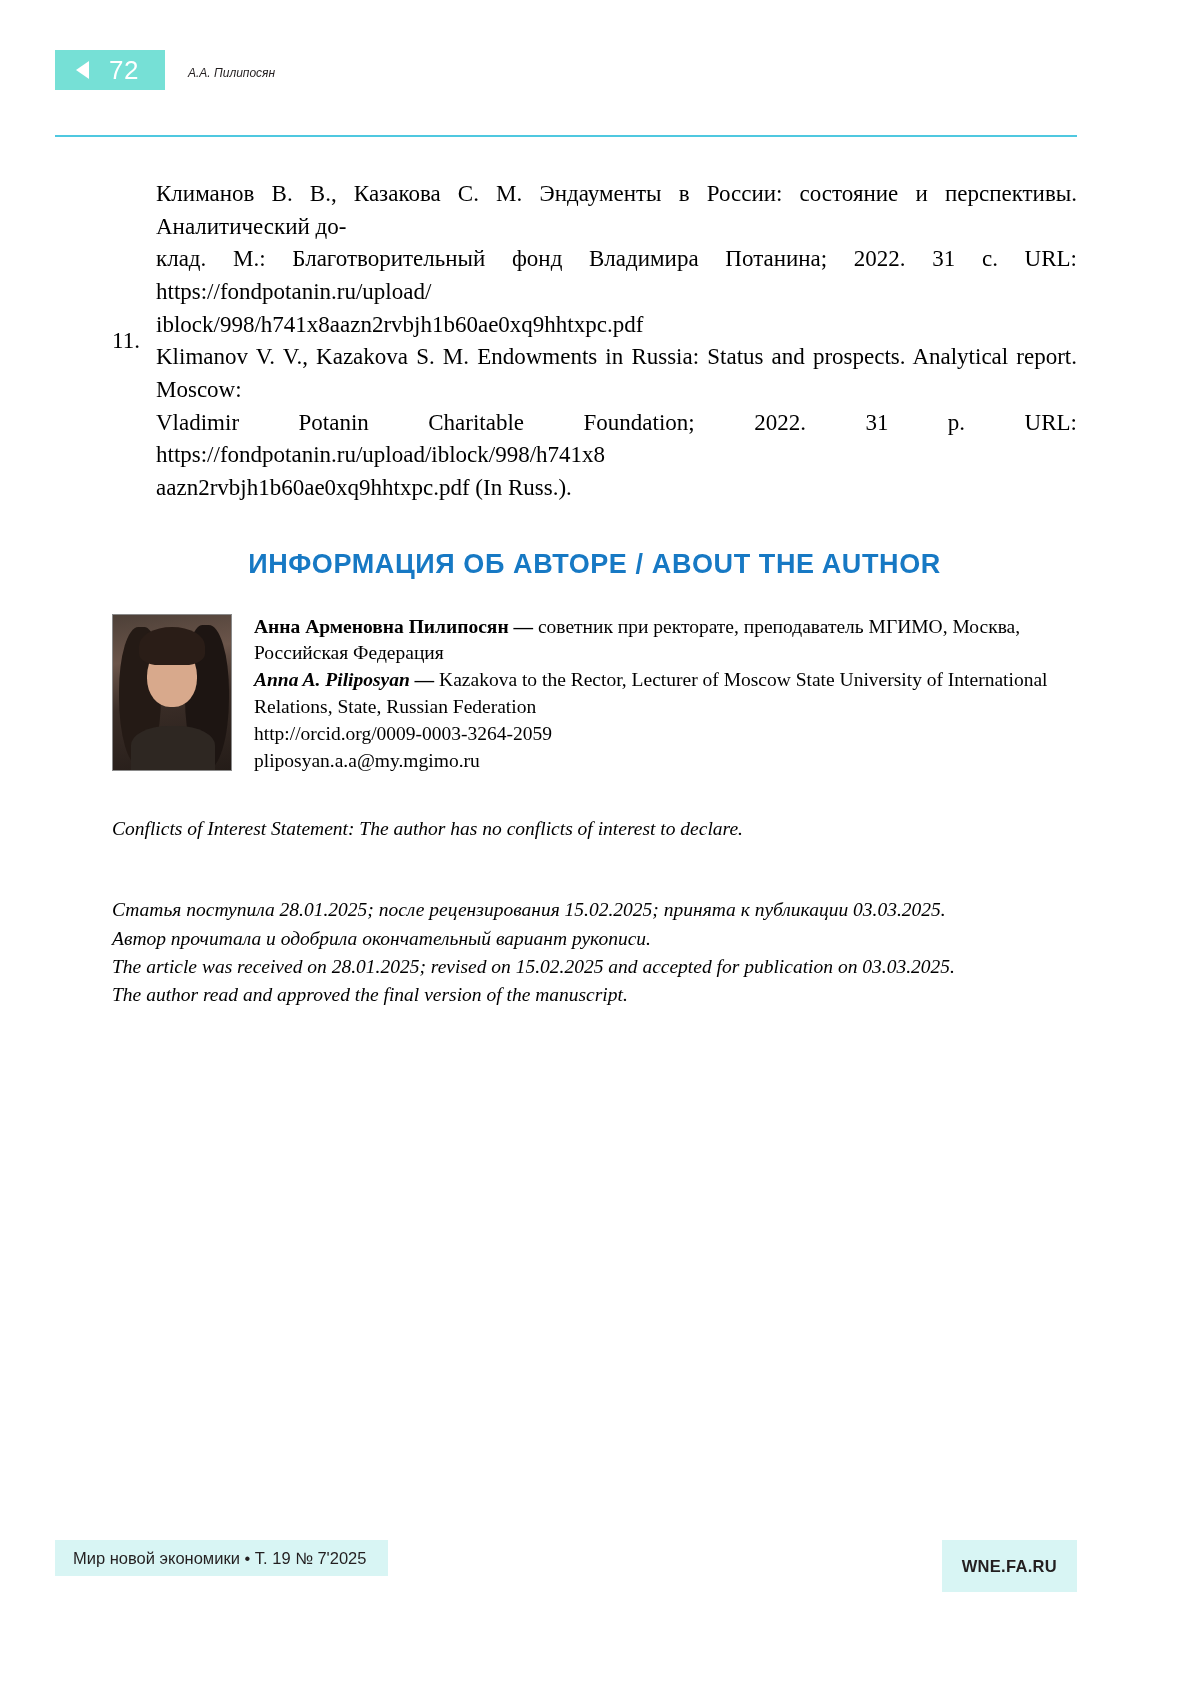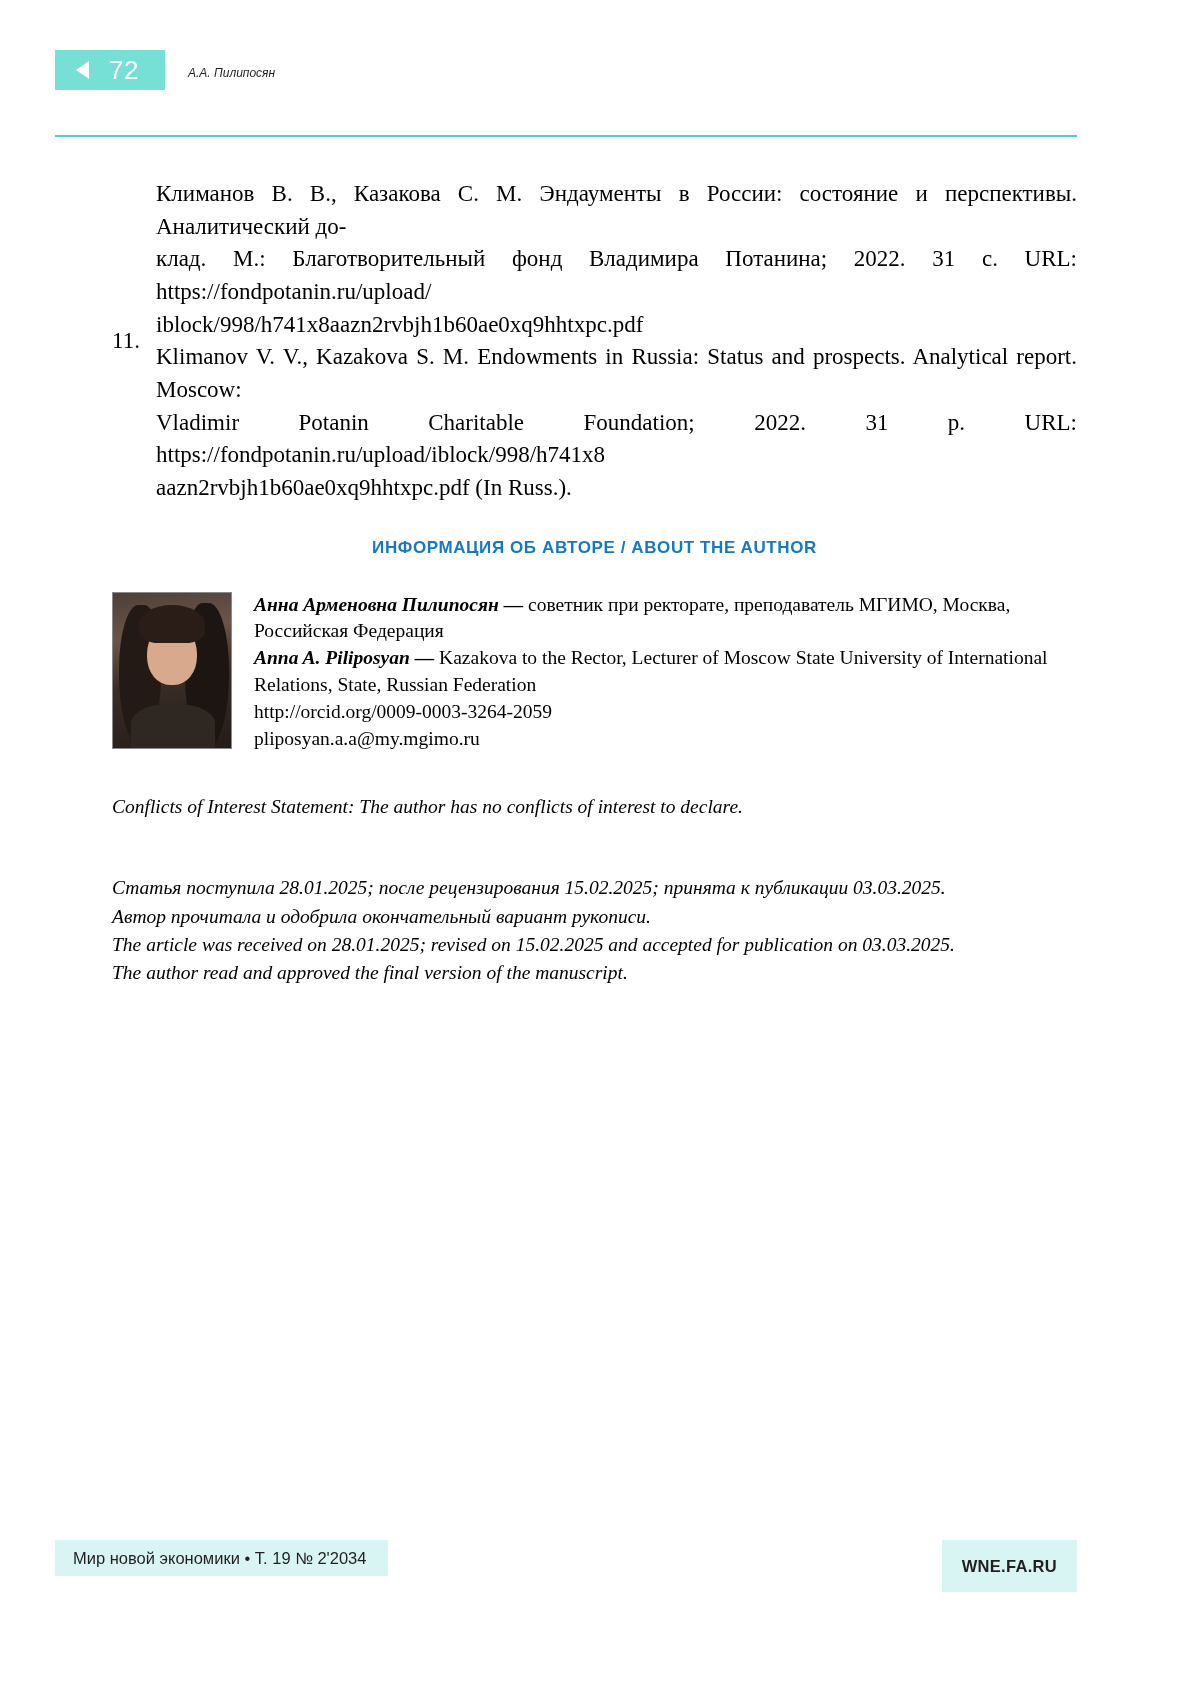--- a/index.html
+++ b/index.html
@@ -99,25 +99,25 @@
     flex: 0 0 44px;
     text-align: left;
   }
   .ref-text {
     flex: 1;
     text-align: justify;
   }
   .ref-text .line { display: block; }
 
   .section-heading {
-    margin-top: 33px;
+    margin-top: 44px;
     text-align: center;
     font-family: "Liberation Sans", sans-serif;
     font-weight: bold;
-    font-size: 17px;
+    font-size: 27px;
     letter-spacing: 0.6px;
     color: #1779c4;
   }
 
   .author-block {
     margin-top: 34px;
     display: flex;
     align-items: flex-start;
   }
   .author-photo {
@@ -177,21 +177,20 @@
   }
 
   .author-text {
     flex: 1;
     font-size: 19.5px;
     line-height: 1.38;
   }
   .author-text .line { display: block; }
   .author-name-ru {
     font-weight: bold;
-    font-style: italic;
   }
   .author-name-en {
     font-weight: bold;
     font-style: italic;
   }
 
   .statements {
     margin-top: 40px;
     font-style: italic;
     font-size: 19.5px;
@@ -301,17 +300,17 @@
     <div class="dates">
       <span class="line">Статья поступила 28.01.2025; после рецензирования 15.02.2025; принята к публикации 03.03.2025.</span>
       <span class="line">Автор прочитала и одобрила окончательный вариант рукописи.</span>
       <span class="line">The article was received on 28.01.2025; revised on 15.02.2025 and accepted for publication on 03.03.2025.</span>
       <span class="line">The author read and approved the final version of the manuscript.</span>
     </div>
 
   </div>
 
   <div class="footer">
-    <div class="footer-left">Мир новой экономики • Т. 19 № 2'2034</div>
+    <div class="footer-left">Мир новой экономики • Т. 19 № 7'2025</div>
     <div class="footer-right">WNE.FA.RU</div>
   </div>
 
 </div>
 
 </body></html>

